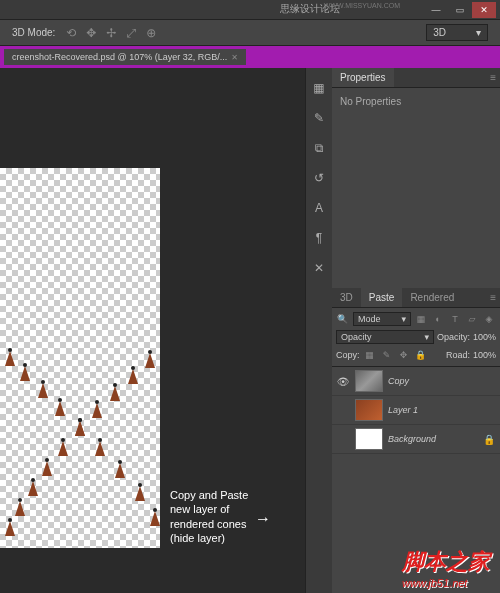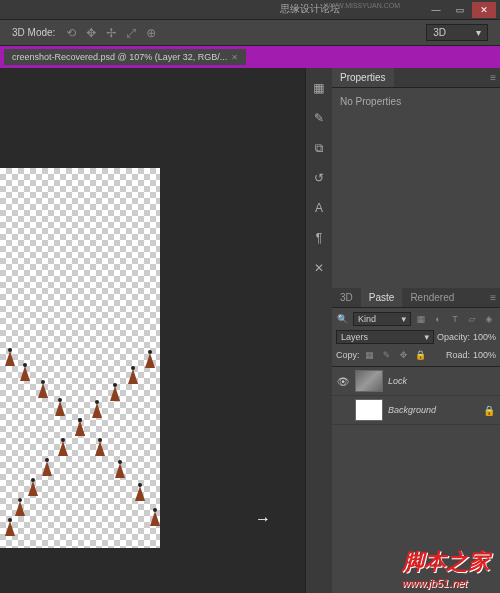--- a/index.html
+++ b/index.html
@@ -112,20 +112,26 @@
       <div class="cone" style="left:5px;top:180px"></div>
       <div class="cone" style="left:20px;top:195px"></div>
       <div class="cone" style="left:38px;top:212px"></div>
       <div class="cone" style="left:55px;top:230px"></div>
       <div class="cone" style="left:75px;top:250px"></div>
       <div class="cone" style="left:95px;top:270px"></div>
       <div class="cone" style="left:115px;top:292px"></div>
       <div class="cone" style="left:135px;top:315px"></div>
       <div class="cone" style="left:150px;top:340px"></div>
     </div>
+    <div class="annotation">
+      <div>Copy and Paste</div>
+      <div>new layer of</div>
+      <div>rendered cones</div>
+      <div>(hide layer)</div>
+    </div>
     <div class="arrow">→</div>
   </div>
 
   <div class="right-panel">
     <div class="icon-strip">
       <span>▦</span>
       <span>✎</span>
       <span>⧉</span>
       <span>↺</span>
       <span>A</span>
@@ -142,53 +148,58 @@
       <div class="panel-tabs">
         <div class="panel-tab">3D</div>
         <div class="panel-tab active">Paste</div>
         <div class="panel-tab">Rendered</div>
         <div class="panel-menu">≡</div>
       </div>
       <div class="layers-controls">
         <div class="ctrl-row">
           <span class="icon-sm">🔍</span>
           <div class="sel">
-              <span>Kind</span>
+              <span>Mode</span>
               <span>▾</span>
             </div>
           <span class="icon-sm">▦</span>
           <span class="icon-sm">◐</span>
           <span class="icon-sm">T</span>
           <span class="icon-sm">▱</span>
           <span class="icon-sm">◈</span>
         </div>
         <div class="ctrl-row">
           <div class="sel">
-              <span>Layers</span>
+              <span>Opacity</span>
               <span>▾</span>
             </div>
           <span>Opacity:</span>
           <span>100%</span>
         </div>
         <div class="ctrl-row">
           <span>Copy:</span>
           <span class="icon-sm">▦</span>
           <span class="icon-sm">✎</span>
           <span class="icon-sm">✥</span>
           <span class="icon-sm">🔒</span>
           <span style="flex:1"></span>
           <span>Road:</span>
           <span>100%</span>
         </div>
       </div>
       <div class="layer-list">
         <div class="layer">
           <span class="eye">👁</span>
           <div class="thumb road"></div>
-          <span class="layer-name">Lock</span>
+          <span class="layer-name">Copy</span>
+        </div>
+        <div class="layer">
+          <span class="eye"></span>
+          <div class="thumb img"></div>
+          <span class="layer-name">Layer 1</span>
         </div>
         <div class="layer">
           <span class="eye"></span>
           <div class="thumb white"></div>
           <span class="layer-name">Background</span>
           <span style="margin-left:auto">🔒</span>
         </div>
       </div>
     </div>
   </div>

